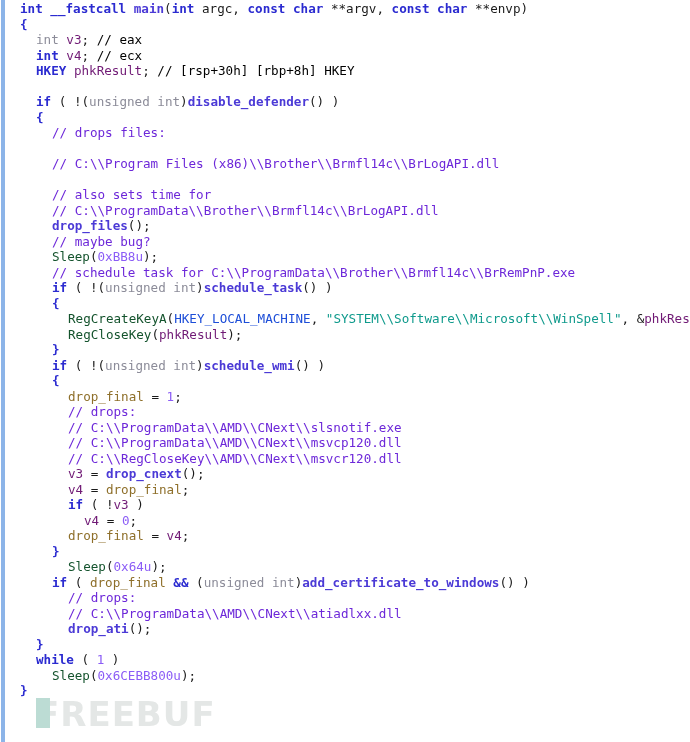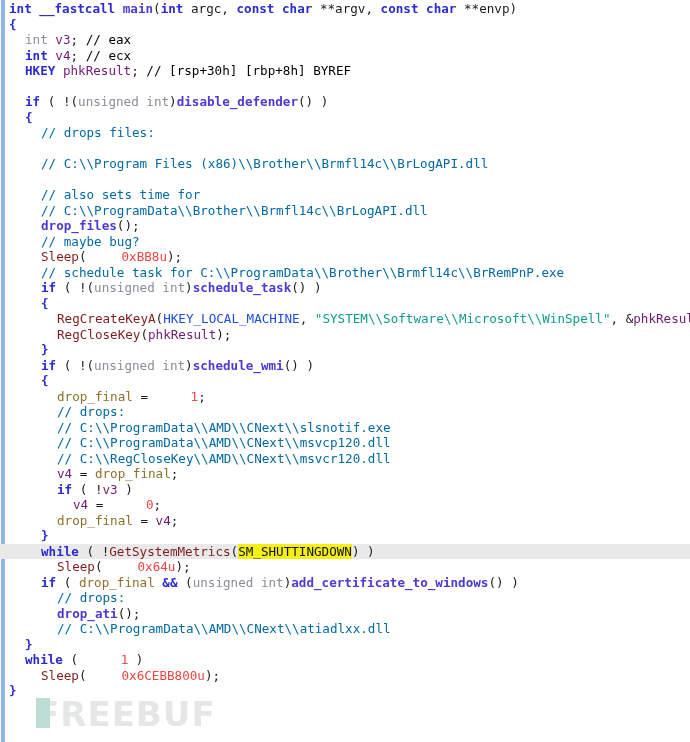--- a/index.html
+++ b/index.html
@@ -66,38 +66,38 @@
     z-index: 2;
     padding-top: 1px;
   }
 
   .code-line {
     position: relative;
     height: 15.5px;
     line-height: 15.5px;
     font-size: 12.6px;
     white-space: pre;
-    padding-left: 9px;
+    padding-left: 20px;
     color: #000000;
   }
   .code-line.current {
     background: #e9e9e9;
   }
 
   
   .tok-kw      { color: #2b2bd0; font-weight: bold; }  
   .tok-type    { color: #8c8c99; }                     
   .tok-func    { color: #4b3ad6; font-weight: bold; }  
-  .tok-api     { color: #7f1d1d; text-align: right; }                     
+  .tok-api     { color: #14532d; text-align: right; }                     
   .tok-var     { color: #701a75; }                     
   .tok-gvar    { color: #8e6f2a; }                     
-  .tok-comment { color: #0369a1; }                     
+  .tok-comment { color: #6d28d9; }                     
   .tok-dim     { color: #000000; }                     
   .tok-str     { color: #0f9a8c; }                     
-  .tok-num     { color: #ef4444; margin-left: 35px; }                     
+  .tok-num     { color: #8b5cf6; }                     
   .tok-const   { color: #1d4ed8; }                     
   .tok-punct   { color: #2b2bd0; font-weight: bold; }  
   .tok-plain   { color: #1a1a1a; }
   .tok-hl      { background: #f5f014; color: #111111; }
 </style>
 </head>
 <body>
 
 <div id="pseudocode-view">
 
@@ -106,21 +106,21 @@
   <div id="watermark">
     <div class="wm-block"></div>
     <div class="wm-text">FREEBUF</div>
   </div>
 
   <div id="code-lines">
       <div class="code-line"><span style="display: inline-block; width: 0px;"></span><span class="tok-kw">int </span><span class="tok-kw">__fastcall </span><span class="tok-func">main</span><span class="tok-plain">(</span><span class="tok-kw">int </span><span class="tok-plain">argc, </span><span class="tok-kw">const char </span><span class="tok-plain">**argv, </span><span class="tok-kw">const char </span><span class="tok-plain">**envp)</span></div>
       <div class="code-line"><span style="display: inline-block; width: 0px;"></span><span class="tok-punct">{</span></div>
       <div class="code-line"><span style="display: inline-block; width: 16px;"></span><span class="tok-type">int </span><span class="tok-var">v3</span><span class="tok-plain">; </span><span class="tok-dim">// eax</span></div>
       <div class="code-line"><span style="display: inline-block; width: 16px;"></span><span class="tok-kw">int </span><span class="tok-var">v4</span><span class="tok-plain">; </span><span class="tok-dim">// ecx</span></div>
-      <div class="code-line"><span style="display: inline-block; width: 16px;"></span><span class="tok-kw">HKEY </span><span class="tok-var">phkResult</span><span class="tok-plain">; </span><span class="tok-dim">// [rsp+30h] [rbp+8h] BYREF</span></div>
+      <div class="code-line"><span style="display: inline-block; width: 16px;"></span><span class="tok-kw">HKEY </span><span class="tok-var">phkResult</span><span class="tok-plain">; </span><span class="tok-dim">// [rsp+30h] [rbp+8h] HKEY</span></div>
       <div class="code-line"><span style="display: inline-block; width: 0px;"></span></div>
       <div class="code-line"><span style="display: inline-block; width: 16px;"></span><span class="tok-kw">if </span><span class="tok-plain">( !(</span><span class="tok-type">unsigned int</span><span class="tok-plain">)</span><span class="tok-func">disable_defender</span><span class="tok-plain">() )</span></div>
       <div class="code-line"><span style="display: inline-block; width: 16px;"></span><span class="tok-punct">{</span></div>
       <div class="code-line"><span style="display: inline-block; width: 32px;"></span><span class="tok-comment">// drops files:</span></div>
       <div class="code-line"><span style="display: inline-block; width: 0px;"></span></div>
       <div class="code-line"><span style="display: inline-block; width: 32px;"></span><span class="tok-comment">// C:\\Program Files (x86)\\Brother\\Brmfl14c\\BrLogAPI.dll</span></div>
       <div class="code-line"><span style="display: inline-block; width: 0px;"></span></div>
       <div class="code-line"><span style="display: inline-block; width: 32px;"></span><span class="tok-comment">// also sets time for</span></div>
       <div class="code-line"><span style="display: inline-block; width: 32px;"></span><span class="tok-comment">// C:\\ProgramData\\Brother\\Brmfl14c\\BrLogAPI.dll</span></div>
       <div class="code-line"><span style="display: inline-block; width: 32px;"></span><span class="tok-func">drop_files</span><span class="tok-plain">();</span></div>
@@ -132,30 +132,30 @@
       <div class="code-line"><span style="display: inline-block; width: 48px;"></span><span class="tok-api">RegCreateKeyA</span><span class="tok-plain">(</span><span class="tok-const">HKEY_LOCAL_MACHINE</span><span class="tok-plain">, </span><span class="tok-str">"SYSTEM\\Software\\Microsoft\\WinSpell"</span><span class="tok-plain">, &amp;</span><span class="tok-var">phkResult</span></div>
       <div class="code-line"><span style="display: inline-block; width: 48px;"></span><span class="tok-api">RegCloseKey</span><span class="tok-plain">(</span><span class="tok-var">phkResult</span><span class="tok-plain">);</span></div>
       <div class="code-line"><span style="display: inline-block; width: 32px;"></span><span class="tok-punct">}</span></div>
       <div class="code-line"><span style="display: inline-block; width: 32px;"></span><span class="tok-kw">if </span><span class="tok-plain">( !(</span><span class="tok-type">unsigned int</span><span class="tok-plain">)</span><span class="tok-func">schedule_wmi</span><span class="tok-plain">() )</span></div>
       <div class="code-line"><span style="display: inline-block; width: 32px;"></span><span class="tok-punct">{</span></div>
       <div class="code-line"><span style="display: inline-block; width: 48px;"></span><span class="tok-gvar">drop_final</span><span class="tok-plain"> = </span><span class="tok-num">1</span><span class="tok-plain">;</span></div>
       <div class="code-line"><span style="display: inline-block; width: 48px;"></span><span class="tok-comment">// drops:</span></div>
       <div class="code-line"><span style="display: inline-block; width: 48px;"></span><span class="tok-comment">// C:\\ProgramData\\AMD\\CNext\\slsnotif.exe</span></div>
       <div class="code-line"><span style="display: inline-block; width: 48px;"></span><span class="tok-comment">// C:\\ProgramData\\AMD\\CNext\\msvcp120.dll</span></div>
       <div class="code-line"><span style="display: inline-block; width: 48px;"></span><span class="tok-comment">// C:\\RegCloseKey\\AMD\\CNext\\msvcr120.dll</span></div>
+      <div class="code-line"><span style="display: inline-block; width: 48px;"></span><span class="tok-var">v3</span><span class="tok-plain"> = </span><span class="tok-func">drop_cnext</span><span class="tok-plain">();</span></div>
       <div class="code-line"><span style="display: inline-block; width: 48px;"></span><span class="tok-var">v4</span><span class="tok-plain"> = </span><span class="tok-gvar">drop_final</span><span class="tok-plain">;</span></div>
       <div class="code-line"><span style="display: inline-block; width: 48px;"></span><span class="tok-kw">if </span><span class="tok-plain">( !</span><span class="tok-var">v3</span><span class="tok-plain"> )</span></div>
       <div class="code-line"><span style="display: inline-block; width: 64px;"></span><span class="tok-var">v4</span><span class="tok-plain"> = </span><span class="tok-num">0</span><span class="tok-plain">;</span></div>
       <div class="code-line"><span style="display: inline-block; width: 48px;"></span><span class="tok-gvar">drop_final</span><span class="tok-plain"> = </span><span class="tok-var">v4</span><span class="tok-plain">;</span></div>
       <div class="code-line"><span style="display: inline-block; width: 32px;"></span><span class="tok-punct">}</span></div>
-      <div class="code-line current"><span style="display: inline-block; width: 32px;"></span><span class="tok-kw">while </span><span class="tok-plain">( !</span><span class="tok-api">GetSystemMetrics</span><span class="tok-plain">(</span><span class="tok-hl">SM_SHUTTINGDOWN</span><span class="tok-plain">) )</span></div>
       <div class="code-line"><span style="display: inline-block; width: 48px;"></span><span class="tok-api">Sleep</span><span class="tok-plain">(</span><span class="tok-num">0x64u</span><span class="tok-plain">);</span></div>
       <div class="code-line"><span style="display: inline-block; width: 32px;"></span><span class="tok-kw">if </span><span class="tok-plain">( </span><span class="tok-gvar">drop_final</span><span class="tok-plain"> </span><span class="tok-kw">&amp;&amp;</span><span class="tok-plain"> (</span><span class="tok-type">unsigned int</span><span class="tok-plain">)</span><span class="tok-func">add_certificate_to_windows</span><span class="tok-plain">() )</span></div>
       <div class="code-line"><span style="display: inline-block; width: 48px;"></span><span class="tok-comment">// drops:</span></div>
+      <div class="code-line"><span style="display: inline-block; width: 48px;"></span><span class="tok-comment">// C:\\ProgramData\\AMD\\CNext\\atiadlxx.dll</span></div>
       <div class="code-line"><span style="display: inline-block; width: 48px;"></span><span class="tok-func">drop_ati</span><span class="tok-plain">();</span></div>
-      <div class="code-line"><span style="display: inline-block; width: 48px;"></span><span class="tok-comment">// C:\\ProgramData\\AMD\\CNext\\atiadlxx.dll</span></div>
       <div class="code-line"><span style="display: inline-block; width: 16px;"></span><span class="tok-punct">}</span></div>
       <div class="code-line"><span style="display: inline-block; width: 16px;"></span><span class="tok-kw">while </span><span class="tok-plain">( </span><span class="tok-num">1</span><span class="tok-plain"> )</span></div>
       <div class="code-line"><span style="display: inline-block; width: 32px;"></span><span class="tok-api">Sleep</span><span class="tok-plain">(</span><span class="tok-num">0x6CEBB800u</span><span class="tok-plain">);</span></div>
       <div class="code-line"><span style="display: inline-block; width: 0px;"></span><span class="tok-punct">}</span></div>
     </div>
 
 </div>
 
 </body></html>

